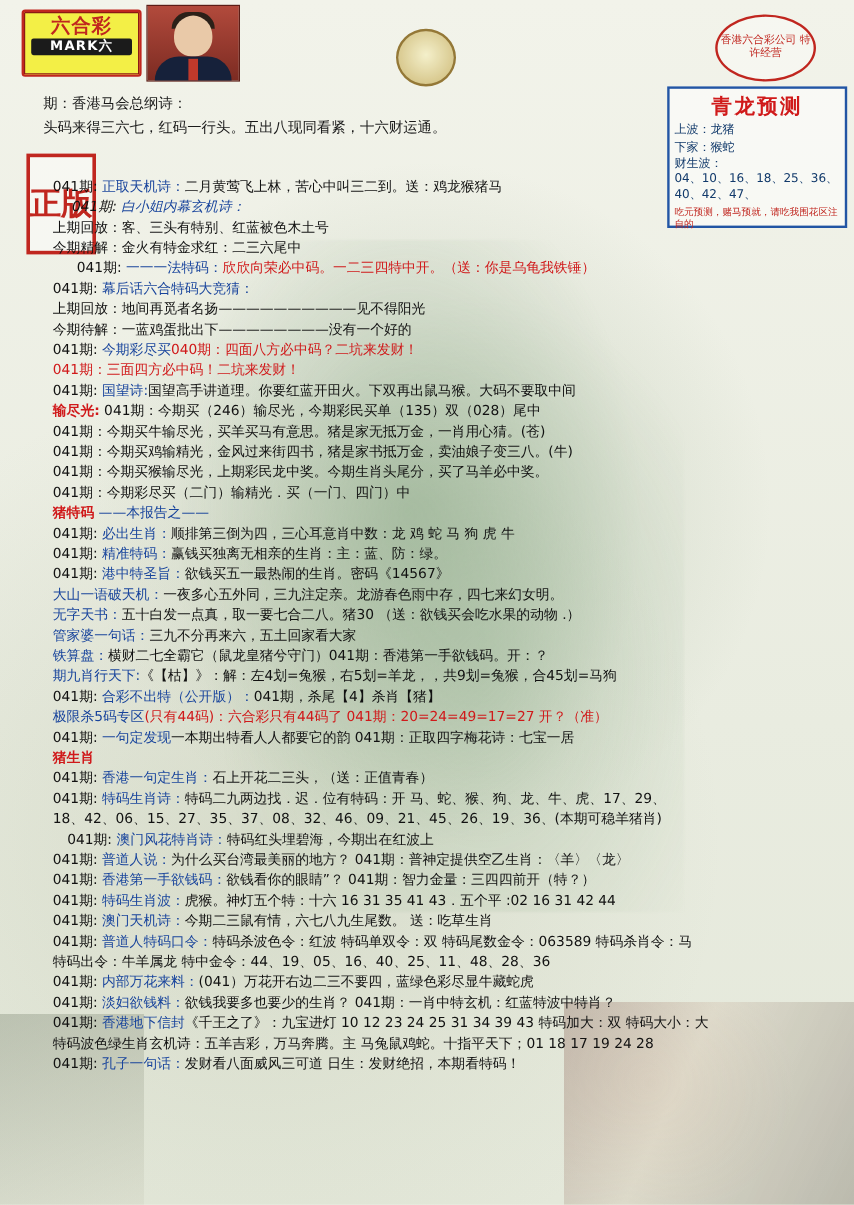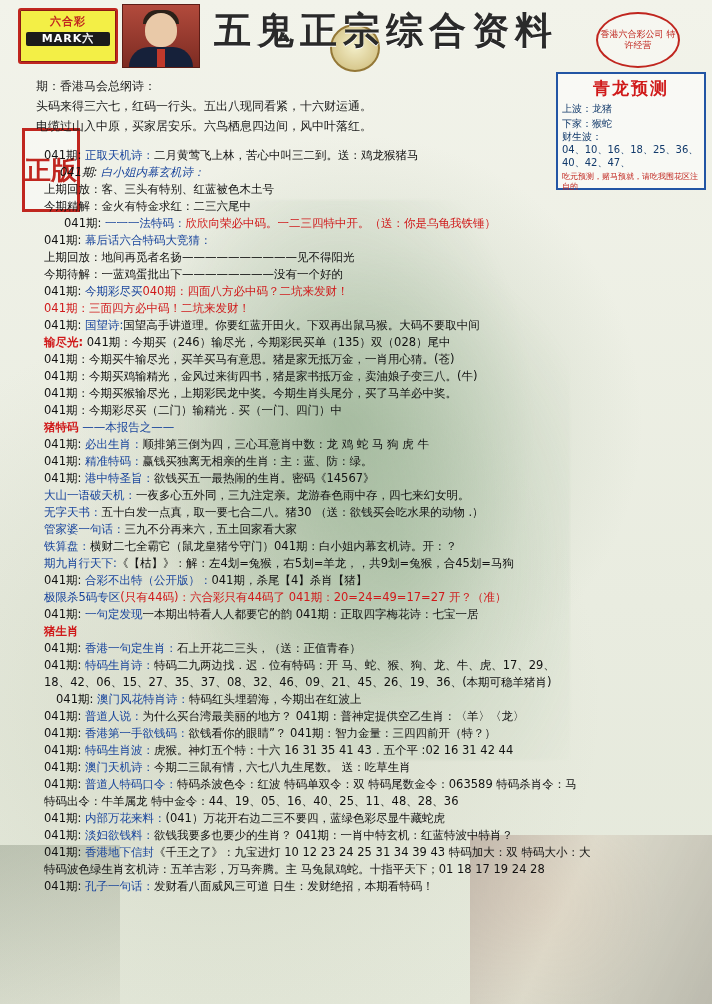--- a/index.html
+++ b/index.html
@@ -39,21 +39,21 @@
     opacity:.7;
   }
 
   
   .header{position:absolute;left:0;top:0;width:712px;height:72px;}
   .logo-box{
     position:absolute;left:18px;top:8px;width:96px;height:52px;
     background:#f3ef46;border:2px solid #c0261f;border-radius:3px;
     box-shadow:0 0 0 1px #8b1a14 inset;
   }
-  .logo-top{font-size:11px;color:#c0261f;font-weight:bold;text-align:center;line-height:16px;padding-top:4px;letter-spacing:1px;}
+  .logo-top{font-size:16px;color:#c0261f;font-weight:bold;text-align:center;line-height:16px;padding-top:4px;letter-spacing:1px;}
   .logo-bot{
     margin:2px 6px 0;background:#1b1b1b;color:#fff;border-radius:2px;
     font-size:11px;text-align:center;line-height:14px;font-weight:bold;letter-spacing:1px;
   }
   .portrait{
     position:absolute;left:122px;top:4px;width:76px;height:62px;
     background:linear-gradient(#b24a3c,#7c2b22);
     border:1px solid #5c1d16;
   }
   .portrait .face{
@@ -124,40 +124,38 @@
     <div class="logo-top">六合彩</div>
     <div class="logo-bot">MARK六</div>
   </div>
   <div class="portrait">
     <div class="hair"></div>
     <div class="face"></div>
     <div class="suit"></div>
     <div class="tie"></div>
   </div>
   <div class="center-emblem"></div>
-  <div class="title">五鬼正宗综合资料</div>
   <div class="seal">香港六合彩公司
 特许经营</div>
 </div>
 
 <div class="qinglong">
   <div class="ql-title">青龙预测</div>
   <div class="ql-line">上波：龙猪</div>
   <div class="ql-line">下家：猴蛇</div>
   <div class="ql-nums">财生波：</div>
   <div class="ql-nums">04、10、16、18、25、36、40、42、47、</div>
   <div class="ql-foot">吃元预测，赌马预就，请吃我围花区注自的</div>
 </div>
 
 <div class="zhengban">正版</div>
 
 <div class="poem">
   <div class="hd">期：香港马会总纲诗：</div>
   <div class="ln">头码来得三六七，红码一行头。五出八现同看紧，十六财运通。</div>
-  <div class="ln">电缆过山入中原，买家居安乐。六鸟栖息四边间，风中叶落红。</div>
 </div>
 
 <div id="entries">
     <div class="row" style="left: 44px; top: 148px;"><span class="">041期:</span> <span class="blue">正取天机诗：</span><span>二月黄莺飞上林，苦心中叫三二到。送：鸡龙猴猪马</span></div>
     <div class="row" style="left: 60px; top: 165px; font-style: italic;"><span class="">041期:</span> <span class="blue">白小姐内幕玄机诗：</span></div>
     <div class="row" style="left: 44px; top: 182px;"><span>上期回放：客、三头有特别、红蓝被色木土号</span></div>
     <div class="row" style="left: 44px; top: 199px;"><span>今期精解：金火有特金求红：二三六尾中</span></div>
     <div class="row" style="left: 44px; top: 216px; margin-left: 20px;"><span class="">041期:</span> <span class="blue">一一一法特码：</span><span class="red">欣欣向荣必中码。一二三四特中开。（送：你是乌龟我铁锤）</span></div>
     <div class="row" style="left: 44px; top: 233px;"><span class="">041期:</span> <span class="blue">幕后话六合特码大竞猜：</span></div>
     <div class="row" style="left: 44px; top: 250px;"><span>上期回放：地间再觅者名扬——————————见不得阳光</span></div>
@@ -170,21 +168,21 @@
     <div class="row" style="left: 44px; top: 369px;"><span>041期：今期买鸡输精光，金风过来街四书，猪是家书抵万金，卖油娘子变三八。(牛)</span></div>
     <div class="row" style="left: 44px; top: 386px;"><span>041期：今期买猴输尽光，上期彩民龙中奖。今期生肖头尾分，买了马羊必中奖。</span></div>
     <div class="row" style="left: 44px; top: 403px;"><span>041期：今期彩尽买（二门）输精光．买（一门、四门）中</span></div>
     <div class="row" style="left: 44px; top: 420px;"><span class="red bold">猪特码</span> <span class="blue">——本报告之——</span></div>
     <div class="row" style="left: 44px; top: 437px;"><span class="">041期:</span> <span class="blue">必出生肖：</span><span>顺排第三倒为四，三心耳意肖中数：龙 鸡 蛇 马 狗 虎 牛</span></div>
     <div class="row" style="left: 44px; top: 454px;"><span class="">041期:</span> <span class="blue">精准特码：</span><span>赢钱买独离无相亲的生肖：主：蓝、防：绿。</span></div>
     <div class="row" style="left: 44px; top: 471px;"><span class="">041期:</span> <span class="blue">港中特圣旨：</span><span>欲钱买五一最热闹的生肖。密码《14567》</span></div>
     <div class="row" style="left: 44px; top: 488px;"><span class="blue">大山一语破天机：</span><span>一夜多心五外同，三九注定亲。龙游春色雨中存，四七来幻女明。</span></div>
     <div class="row" style="left: 44px; top: 505px;"><span class="blue">无字天书：</span><span>五十白发一点真，取一要七合二八。猪30 （送：欲钱买会吃水果的动物  .）</span></div>
     <div class="row" style="left: 44px; top: 522px;"><span class="blue">管家婆一句话：</span><span>三九不分再来六，五土回家看大家</span></div>
-    <div class="row" style="left: 44px; top: 539px;"><span class="blue">铁算盘：</span><span>横财二七全霸它（鼠龙皇猪兮守门）041期：白小姐内幕玄机诗。开：？</span></div>
+    <div class="row" style="left: 44px; top: 539px;"><span class="blue">铁算盘：</span><span>横财二七全霸它（鼠龙皇猪兮守门）041期：香港第一手欲钱码。开：？</span></div>
     <div class="row" style="left: 44px; top: 556px;"><span class="blue">期九肖行天下:</span><span>《【枯】》：解：左4划=兔猴，右5划=羊龙，，共9划=兔猴，合45划=马狗</span></div>
     <div class="row" style="left: 44px; top: 573px;"><span class="">041期:</span> <span class="blue">合彩不出特（公开版）：</span><span>041期，杀尾【4】杀肖【猪】</span></div>
     <div class="row" style="left: 44px; top: 590px;"><span class="blue">极限杀5码专区</span><span class="red">(只有44码)：六合彩只有44码了  041期：20=24=49=17=27 开？（准）</span></div>
     <div class="row" style="left: 44px; top: 607px;"><span class="">041期:</span> <span class="blue">一句定发现</span><span>一本期出特看人人都要它的韵   041期：正取四字梅花诗：七宝一居</span></div>
     <div class="row" style="left: 44px; top: 624px;"><span class="red bold">猪生肖</span> </div>
     <div class="row" style="left: 44px; top: 641px;"><span class="">041期:</span> <span class="blue">香港一句定生肖：</span><span>石上开花二三头，（送：正值青春）</span></div>
     <div class="row" style="left: 44px; top: 658px;"><span class="">041期:</span> <span class="blue">特码生肖诗：</span><span>特码二九两边找．迟．位有特码：开 马、蛇、猴、狗、龙、牛、虎、17、29、</span></div>
     <div class="row" style="left: 44px; top: 675px;"><span>18、42、06、15、27、35、37、08、32、46、09、21、45、26、19、36、(本期可稳羊猪肖)</span></div>
     <div class="row" style="left: 56px; top: 692px;"><span class="">041期:</span> <span class="blue">澳门风花特肖诗：</span><span>特码红头埋碧海，今期出在红波上</span></div>
     <div class="row" style="left: 44px; top: 709px;"><span class="">041期:</span> <span class="blue">普道人说：</span><span>为什么买台湾最美丽的地方？    041期：普神定提供空乙生肖：〈羊〉〈龙〉</span></div>

